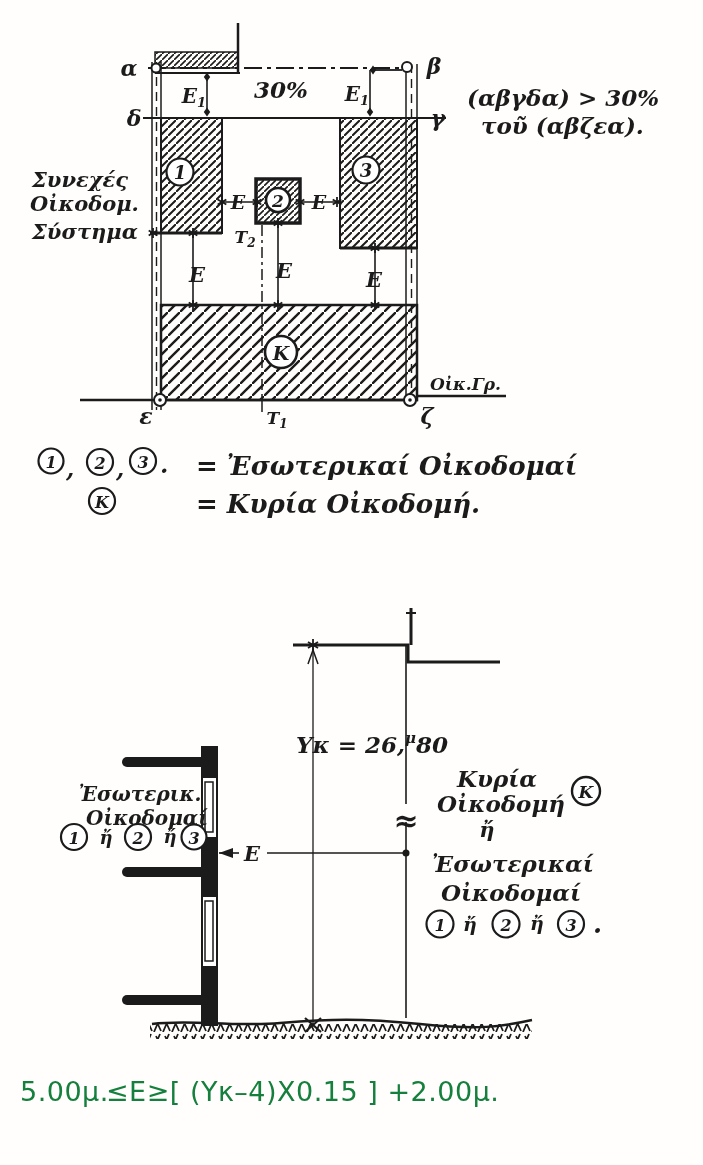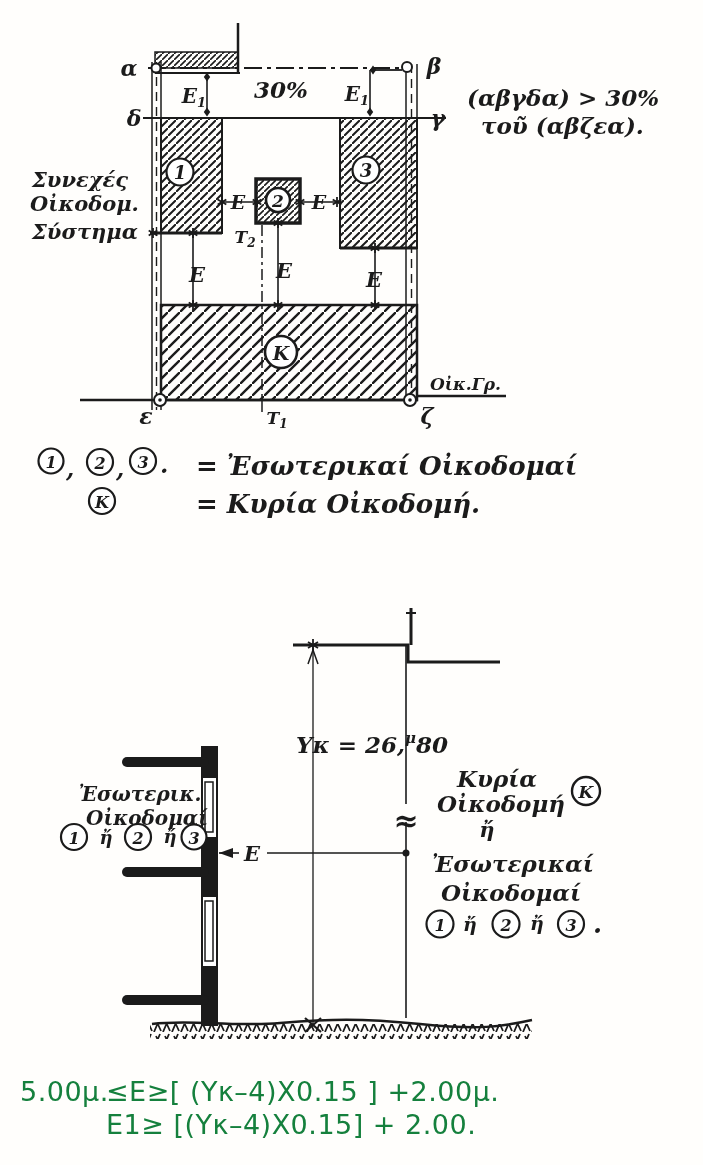--- a/index.html
+++ b/index.html
@@ -271,16 +271,15 @@
       <text class="hw" x="537" y="330" font-size="19" text-anchor="middle">ἤ</text>
       <circle cx="571" cy="324" r="13" fill="#ffffff" stroke="#1b1b1b" stroke-width="2.2"></circle>
       <text class="hw" x="571" y="331" font-size="16" text-anchor="middle">3</text>
       <text class="hw" x="593" y="333" font-size="26">.</text>
     </g>
   </svg>
 
   <div class="formulas">
     <span class="f1l">5.00μ.</span>
     <span class="f1m">≤E≥[ (Yκ–4)X0.15 ] +2.00μ.</span>
-    <span class="f2">E1≥ [(Yκ–4)X0.15] + 2.00.</span>
   </div>
 
 </div>
 
 </body></html>

